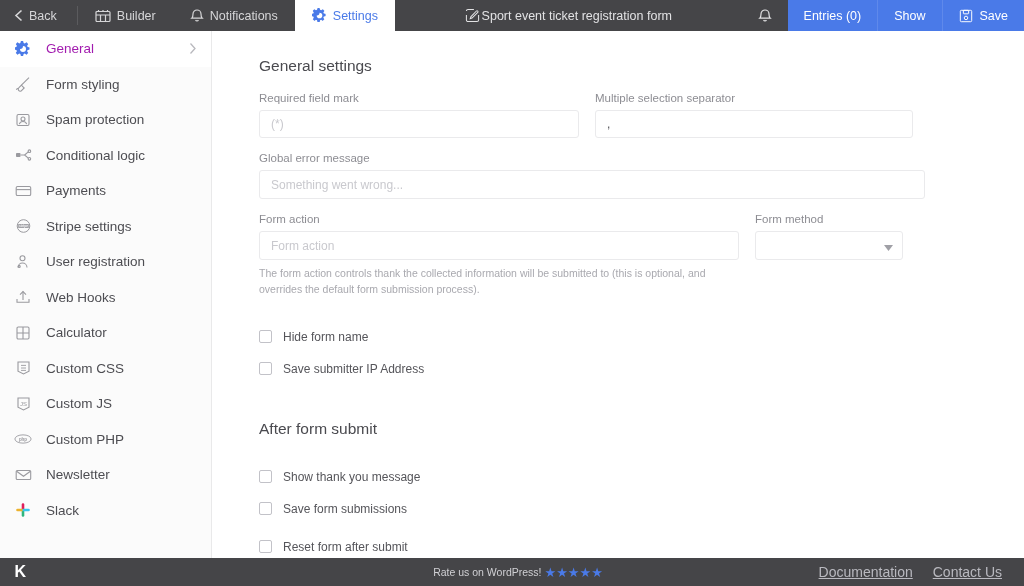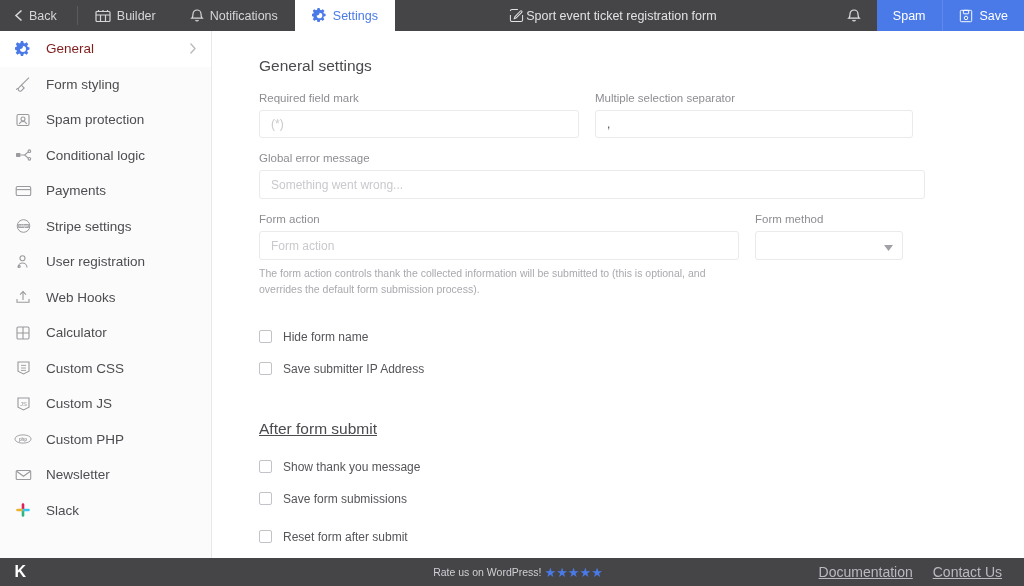--- a/index.html
+++ b/index.html
@@ -73,40 +73,40 @@
     display: flex; align-items: center;
     padding-left: 13px;
     gap: 13px;
     font-size: 13.5px;
     color: #4d4d52;
     position: relative;
   }
   .side-item .s-ico { width: 20px; flex: 0 0 20px; display: flex; align-items: center; justify-content: center; color: #9a9a9f; }
   .side-item.active {
     background: #ffffff;
-    color: #7f1d1d;
+    color: #a21caf;
   }
   .side-item.active .s-ico { color: #4a7ae8; }
   .side-chev { margin-left: auto; margin-right: 14px; color: #b8b8bd; display: flex; }
 
   
   .main {
     flex: 1 1 auto;
     background: #ffffff;
     padding: 26px 0 0 0;
     overflow: hidden;
     position: relative;
   }
   .inner { padding: 0 99px 0 47px; }
 
   .sec-title {
     font-size: 15.5px; color: #4a4a4f; font-weight: 400;
     margin-bottom: 17px;
   }
-  .sec-title.after { margin-top: 44px; margin-bottom: 22px; text-decoration: underline; }
+  .sec-title.after { margin-top: 44px; margin-bottom: 32px; }
 
   .row { display: flex; gap: 16px; }
   .fgroup { margin-bottom: 14px; }
   .fgroup.w-half-l { width: 320px; flex: 0 0 320px; }
   .fgroup.w-half-r { width: 318px; flex: 0 0 318px; }
   .fgroup.w-full { width: 100%; }
   .fgroup.w-action { width: 480px; flex: 0 0 480px; }
   .fgroup.w-method { width: 148px; flex: 0 0 148px; }
 
   .flabel {
@@ -243,22 +243,25 @@
 
     <div class="tb-bell">
       <span class="icon">
         <svg width="14" height="15" viewBox="0 0 14 15" fill="none" stroke="#e2e2e4" stroke-width="1.2">
           <path d="M3 6a4 4 0 018 0c0 3.2 1.2 4.2 1.2 4.2H1.8S3 9.2 3 6z"></path>
           <path d="M5.6 12a1.5 1.5 0 002.8 0"></path>
         </svg>
       </span>
     </div>
 
+    <div class="tb-btn entries">
+      <span>Entries (0)</span>
+    </div>
     <div class="tb-btn embed">
-      <span>Spam</span>
+      <span>Show</span>
     </div>
     <div class="tb-btn save">
       <span class="icon">
         <svg width="14" height="14" viewBox="0 0 16 16" fill="none" stroke="#ffffff" stroke-width="1.1">
           <rect x="1.5" y="1.5" width="13" height="13" rx="1.2"></rect>
           <rect x="5" y="1.5" width="6" height="4" rx="0.6"></rect>
           <circle cx="8" cy="10.2" r="2"></circle>
         </svg>
       </span>
       <span>Save</span>

